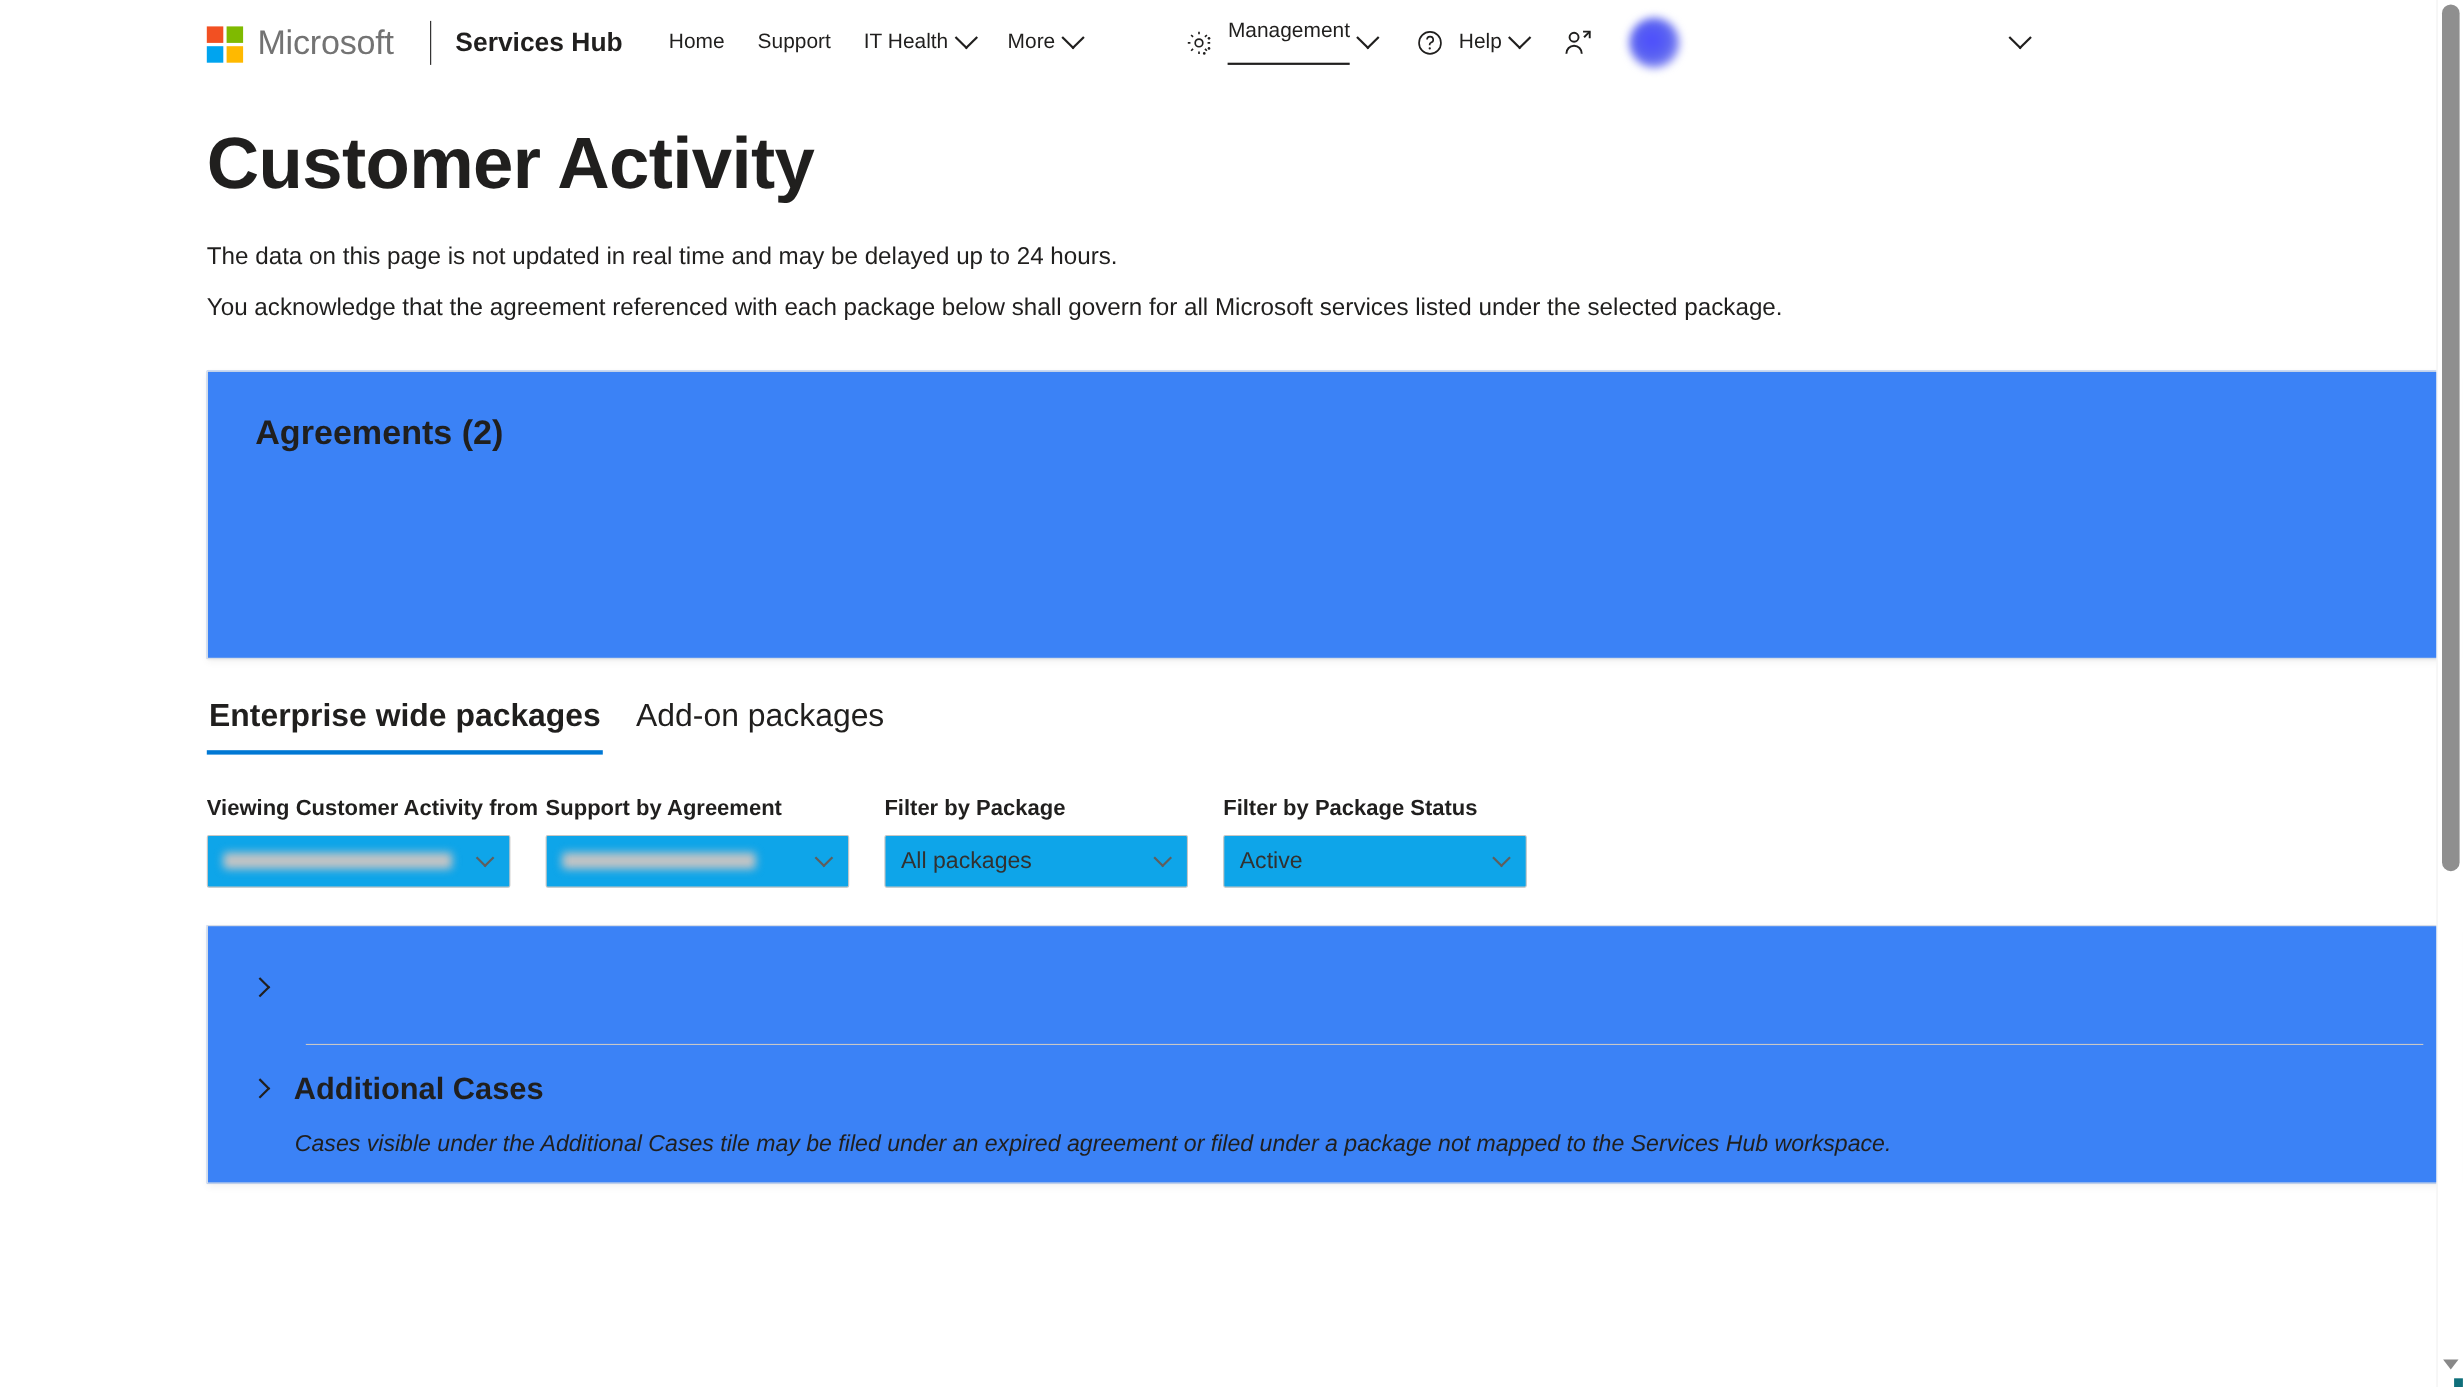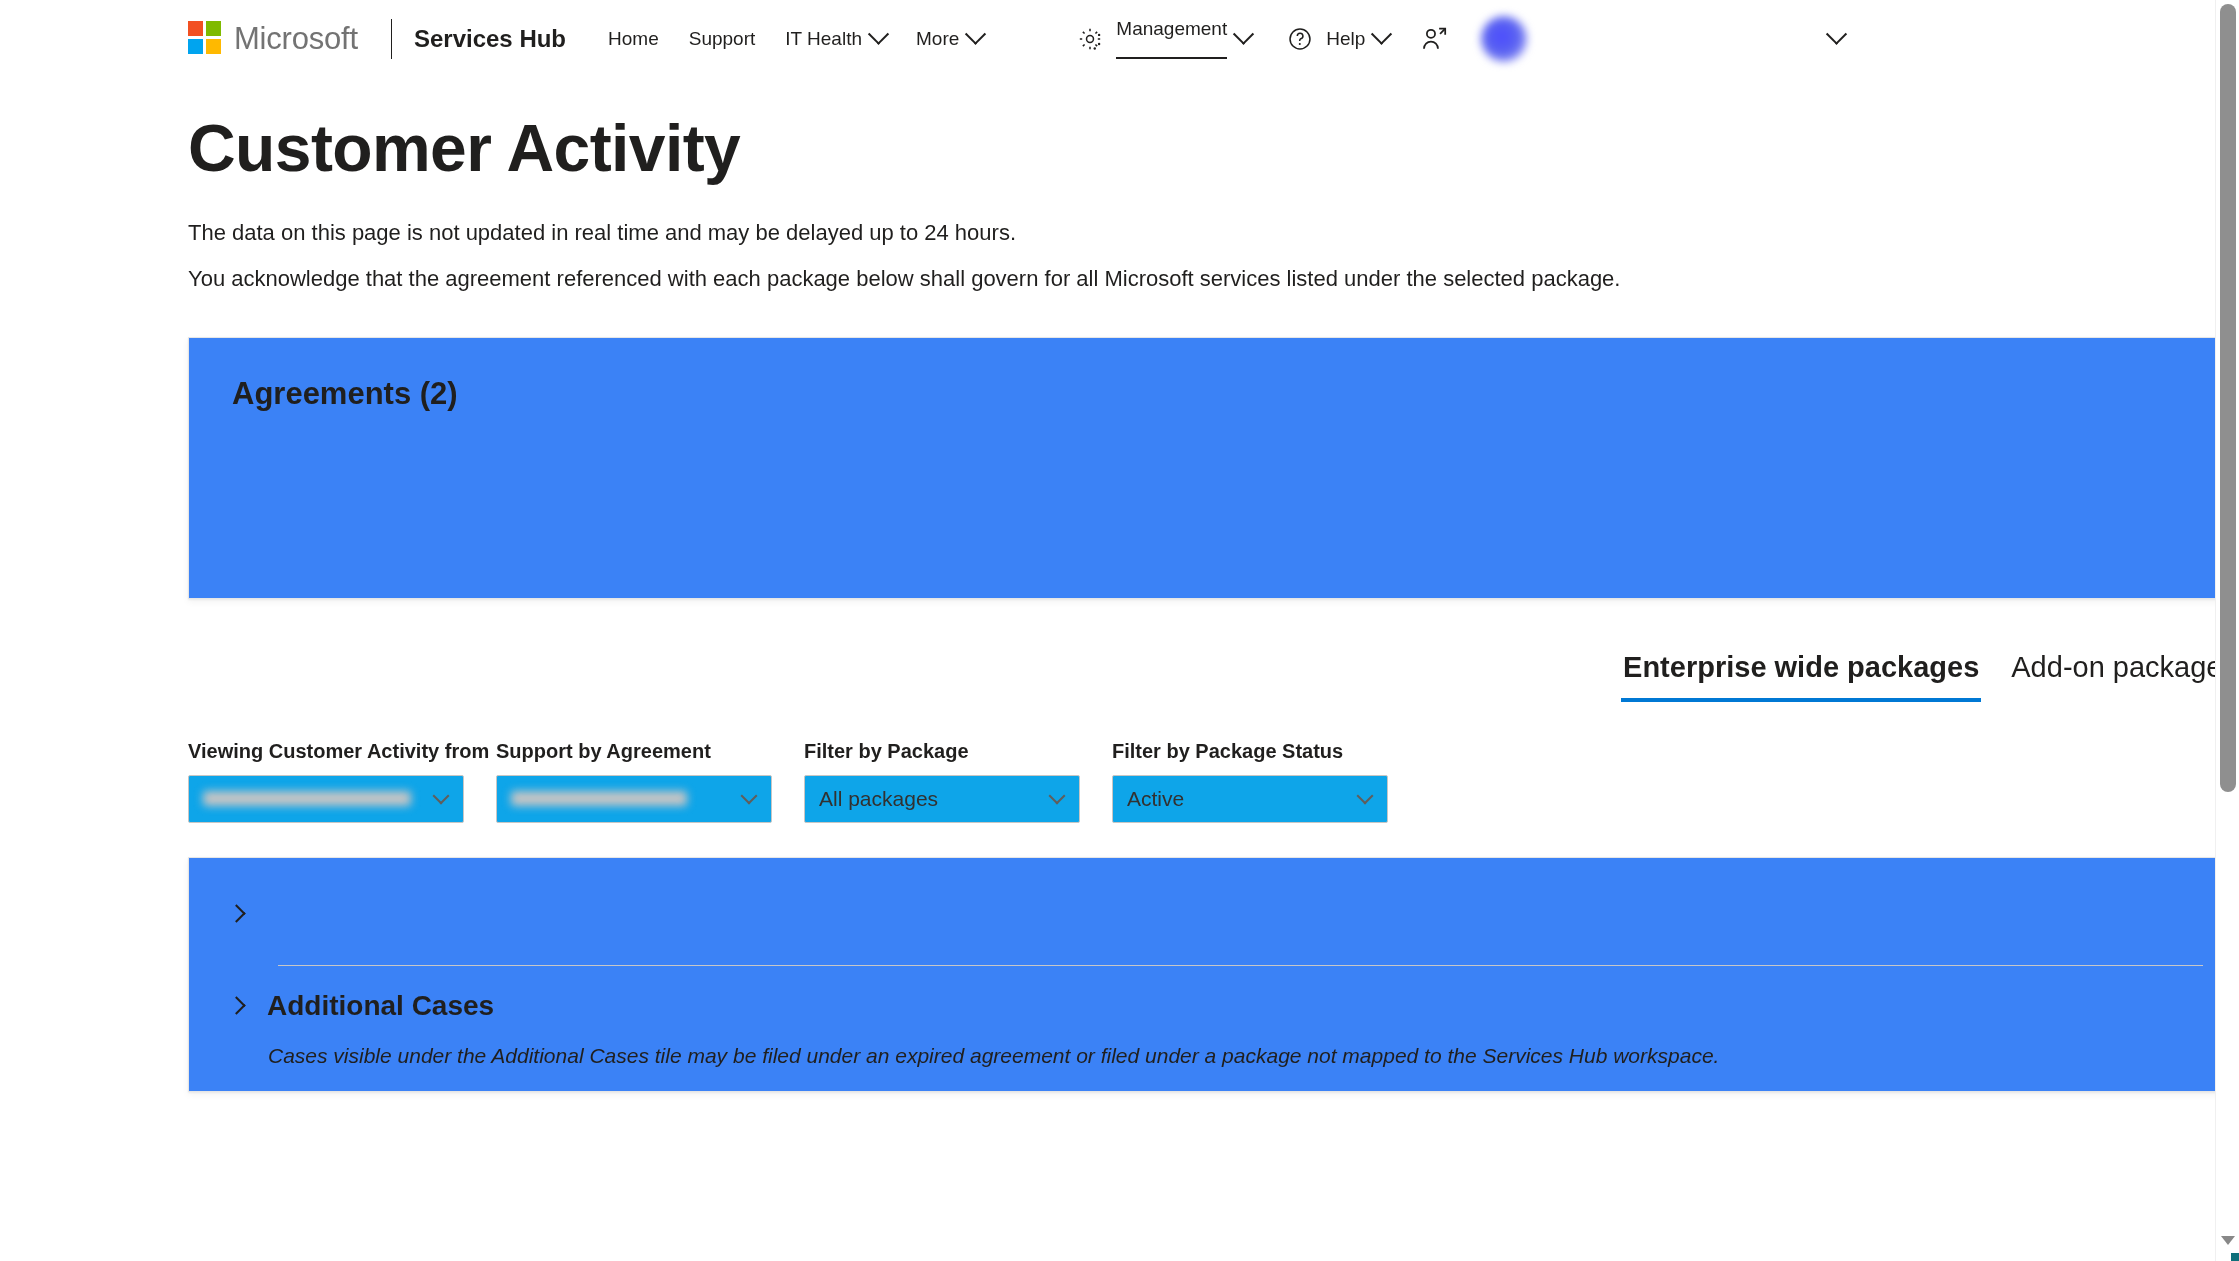--- a/index.html
+++ b/index.html
@@ -21,21 +21,21 @@
   
   .topnav {
     position: relative;
     height: 78px;
     display: flex;
     align-items: center;
     background: #ffffff;
     padding-left: 188px;
     border-bottom: 1px solid #ffffff;
   }
-  .ms-logo-group { display: flex; align-items: flex-start; }
+  .ms-logo-group { display: flex; align-items: flex-end; }
   .ms-squares {
     width: 33px; height: 33px;
     display: grid;
     grid-template-columns: 1fr 1fr;
     grid-template-rows: 1fr 1fr;
     gap: 3px;
   }
   .ms-squares i { display: block; }
   .ms-wordmark {
     margin-left: 13px;
@@ -170,22 +170,21 @@
   .blur-line.heading { height: 17px; width: 196px; background: #8a8a8a; margin-bottom: 21px; }
   .blur-line.r1 { height: 11px; width: 228px; }
   .blur-line.r2 { height: 11px; width: 205px; }
   .blur-line.r3 { height: 11px; width: 190px; }
 
   
   .tabs {
     display: flex;
     align-items: flex-end;
     gap: 28px;
-    margin-top: 52px;
-    justify-content: flex-end;
+    margin-top: 36px;
   }
   .tab {
     font-size: 29px;
     color: #201f1e;
     padding: 0 2px 14px 2px;
     cursor: pointer;
     border-bottom: 4px solid transparent;
     white-space: nowrap;
   }
   .tab.active {

